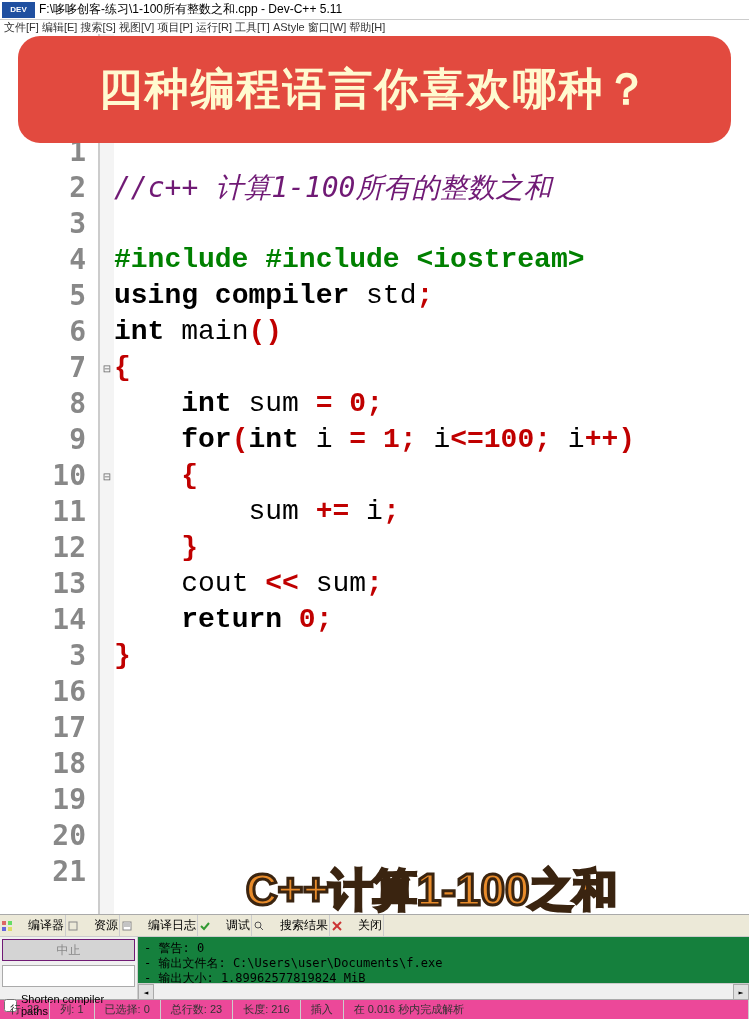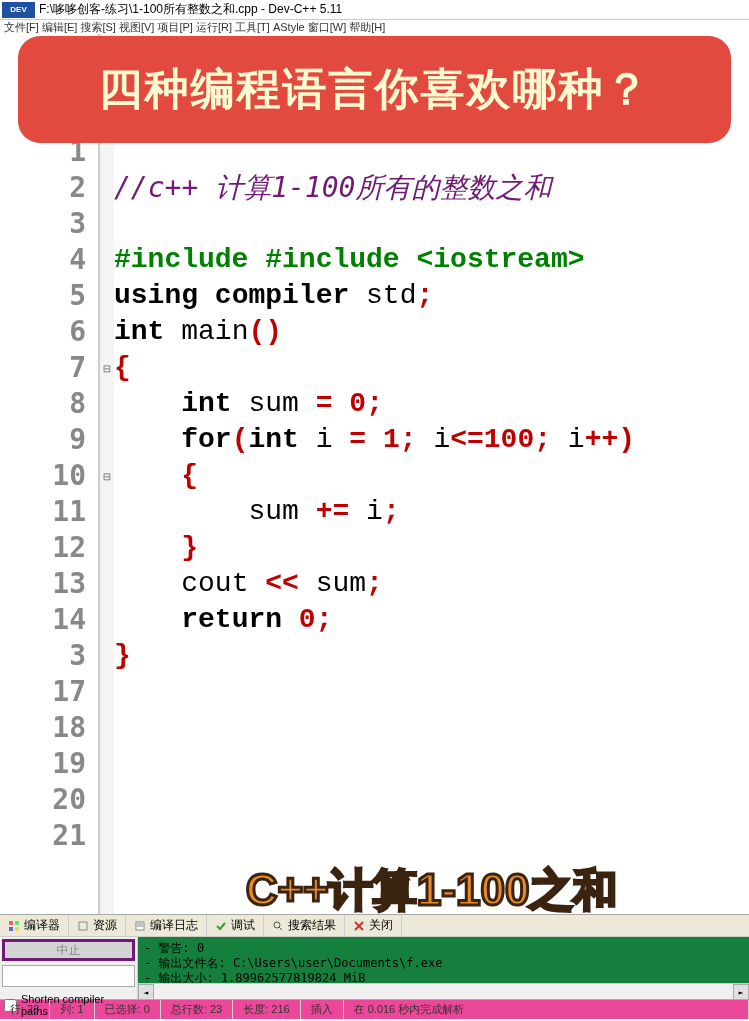--- a/index.html
+++ b/index.html
@@ -23,25 +23,25 @@
 .c-func{color:#000}
 .c-paren{color:#c00000;font-weight:700}
 .c-brace{color:#c00000;font-weight:700}
 .c-op{color:#c00000;font-weight:700}
 .c-num{color:#c00000;font-weight:700}
 .c-semi{color:#c00000;font-weight:700}
 .c-ident{color:#000}
 .overlay-text{position:absolute;bottom:6px;left:50%;transform:translateX(-50%);font-size:44px;font-weight:900;color:#e88b2a;-webkit-text-stroke:3px #3a2410;z-index:5;white-space:nowrap;font-family:Liberation Sans, sans-serif}
 .bottom-panel{border-top:1px solid #aaa;background:#f0f0f0}
 .tab-row{height:22px;display:flex;align-items:center;background:#ece9d8;border-bottom:1px solid #ccc;font-size:12px}
-.tab{padding:0 8px;display:flex;align-items:center;gap:4px;height:100%;border-right:1px solid #ccc;cursor:pointer}
+.tab{padding:0 1px;display:flex;align-items:center;gap:15px;height:100%;border-right:1px solid #ccc;cursor:pointer}
 .tab-icon{width:12px;height:12px}
 .compile-row{display:flex;height:62px}
 .compile-left{width:138px;border-right:1px solid #ccc;padding:2px}
-.btn-abort{width:100%;height:22px;background:#d4d4d4;border:3px solid #701a75;color:#888;font-size:12px;margin-bottom:4px}
+.btn-abort{width:100%;height:22px;background:#d4d4d4;border:1px solid #701a75;color:#888;font-size:12px;margin-bottom:4px}
 .shorten-row{display:flex;align-items:center;gap:4px;font-size:11px;padding:4px 2px}
 .compile-output{flex:1;background:#15803d;font-family:Consolas,SimSun,monospace;font-size:12px;padding:4px 6px;line-height:15px;color:#000;position:relative}
 .statusbar{height:20px;background:#ec4899;border-top:1px solid #aaa;display:flex;align-items:center;font-size:11px;color:#333}
 .status-cell{padding:0 10px;border-right:1px solid #ccc;height:100%;display:flex;align-items:center}
 .scrollbar-h{position:absolute;bottom:0;left:0;right:0;height:16px;background:#f0f0f0;border-top:1px solid #ccc;display:flex}
 .sb-btn{width:16px;height:16px;background:#e0e0e0;border:1px solid #aaa;display:flex;align-items:center;justify-content:center;font-size:8px}
 </style>
 </head>
 <body>
 
@@ -65,20 +65,21 @@
     <div class="line-num">6</div>
     <div class="line-num">7</div>
     <div class="line-num">8</div>
     <div class="line-num">9</div>
     <div class="line-num">10</div>
     <div class="line-num">11</div>
     <div class="line-num">12</div>
     <div class="line-num">13</div>
     <div class="line-num">14</div>
     <div class="line-num">3</div>
+    <div class="line-num">16</div>
     <div class="line-num">17</div>
     <div class="line-num">18</div>
     <div class="line-num">19</div>
     <div class="line-num">20</div>
     <div class="line-num">21</div>
   </div>
   <div class="fold-col">
     <div class="fold-mark"></div>
     <div class="fold-mark"></div>
     <div class="fold-mark"></div>

